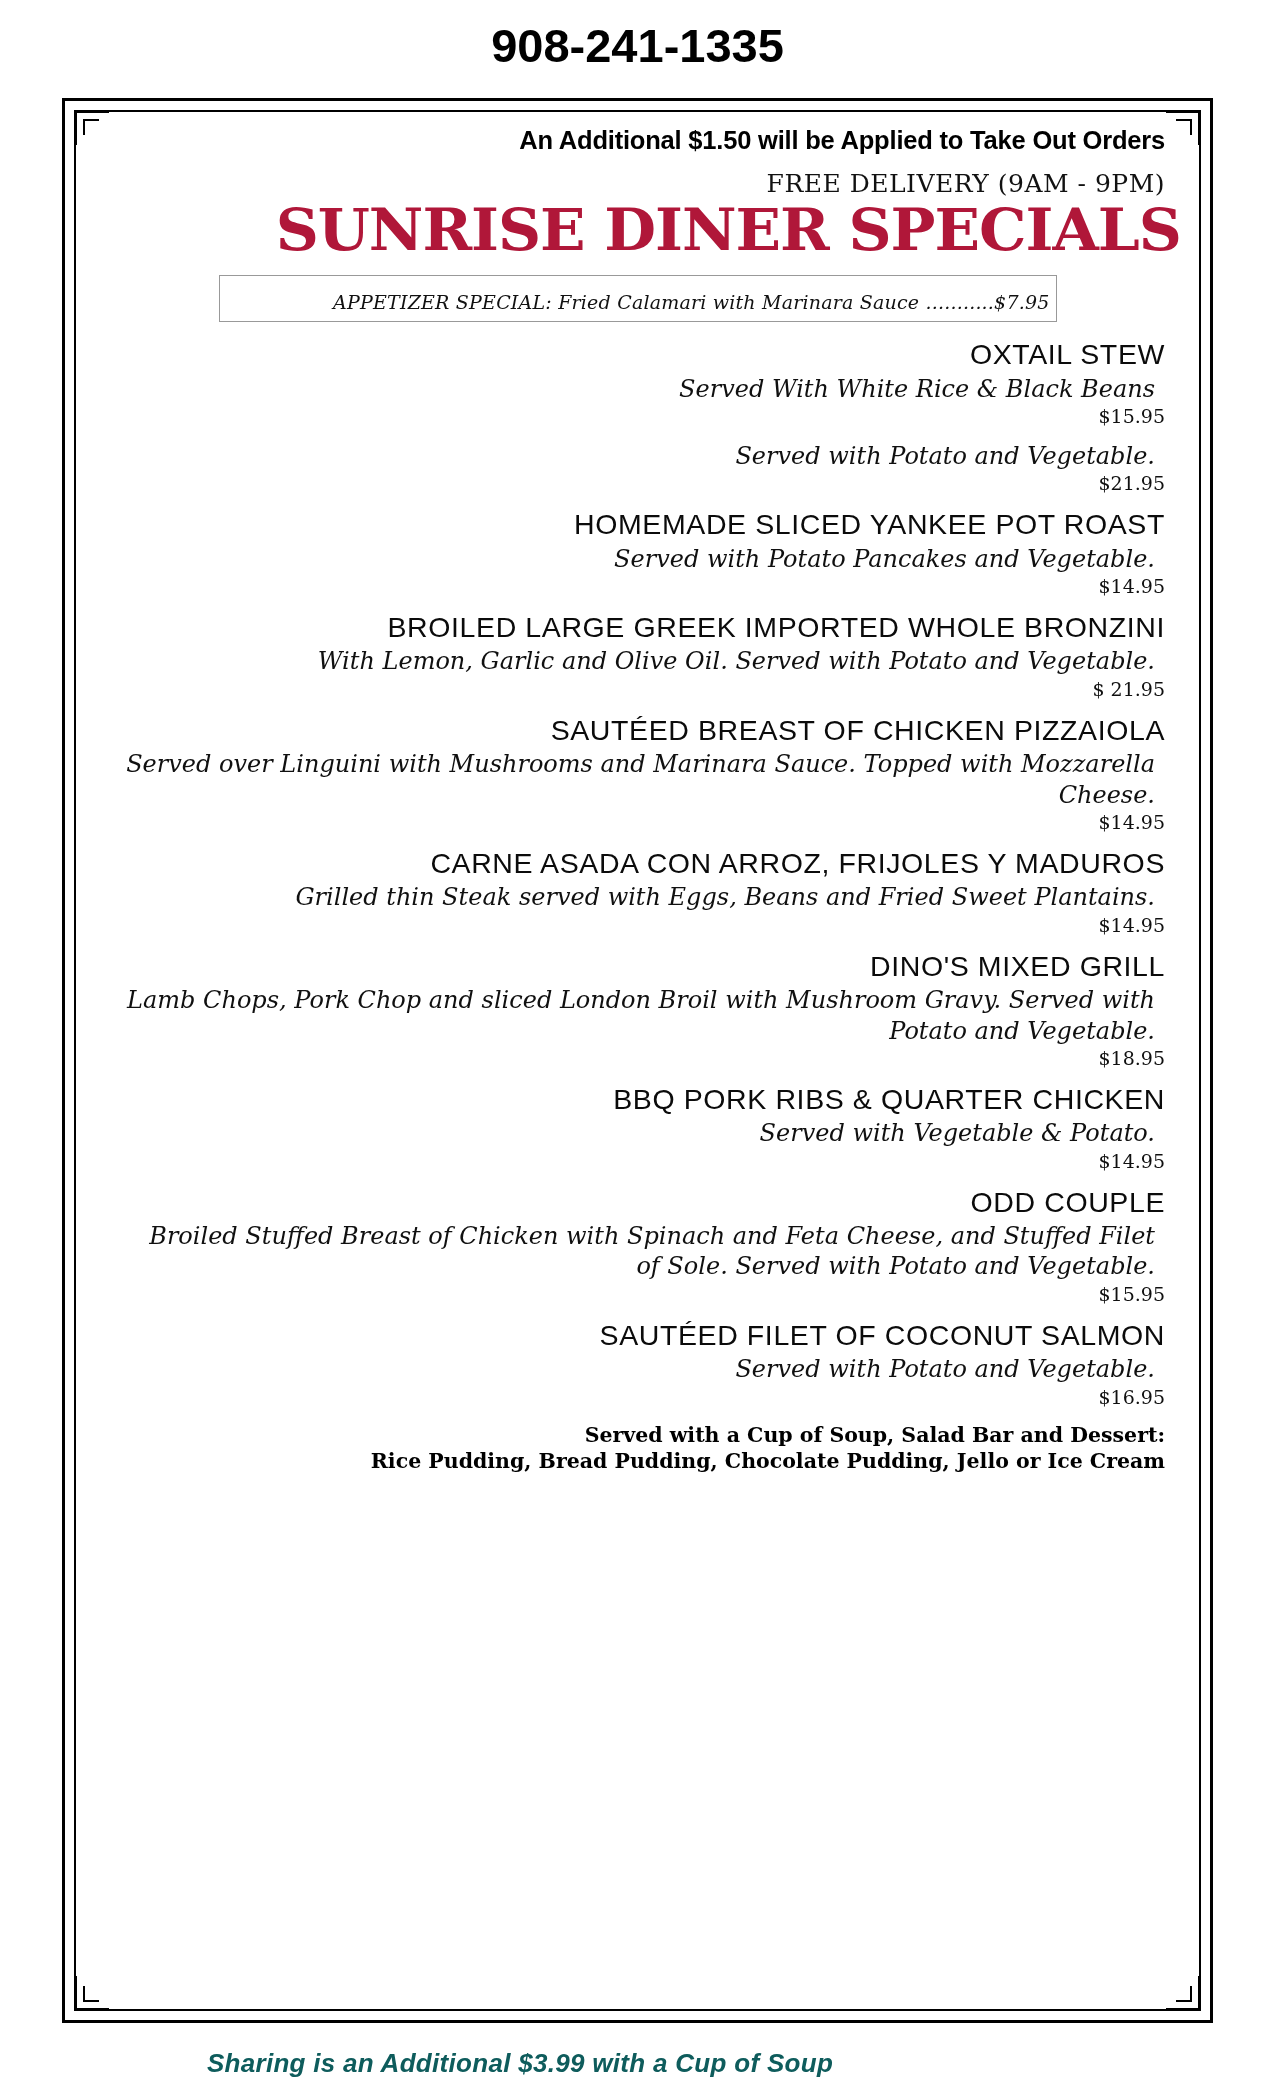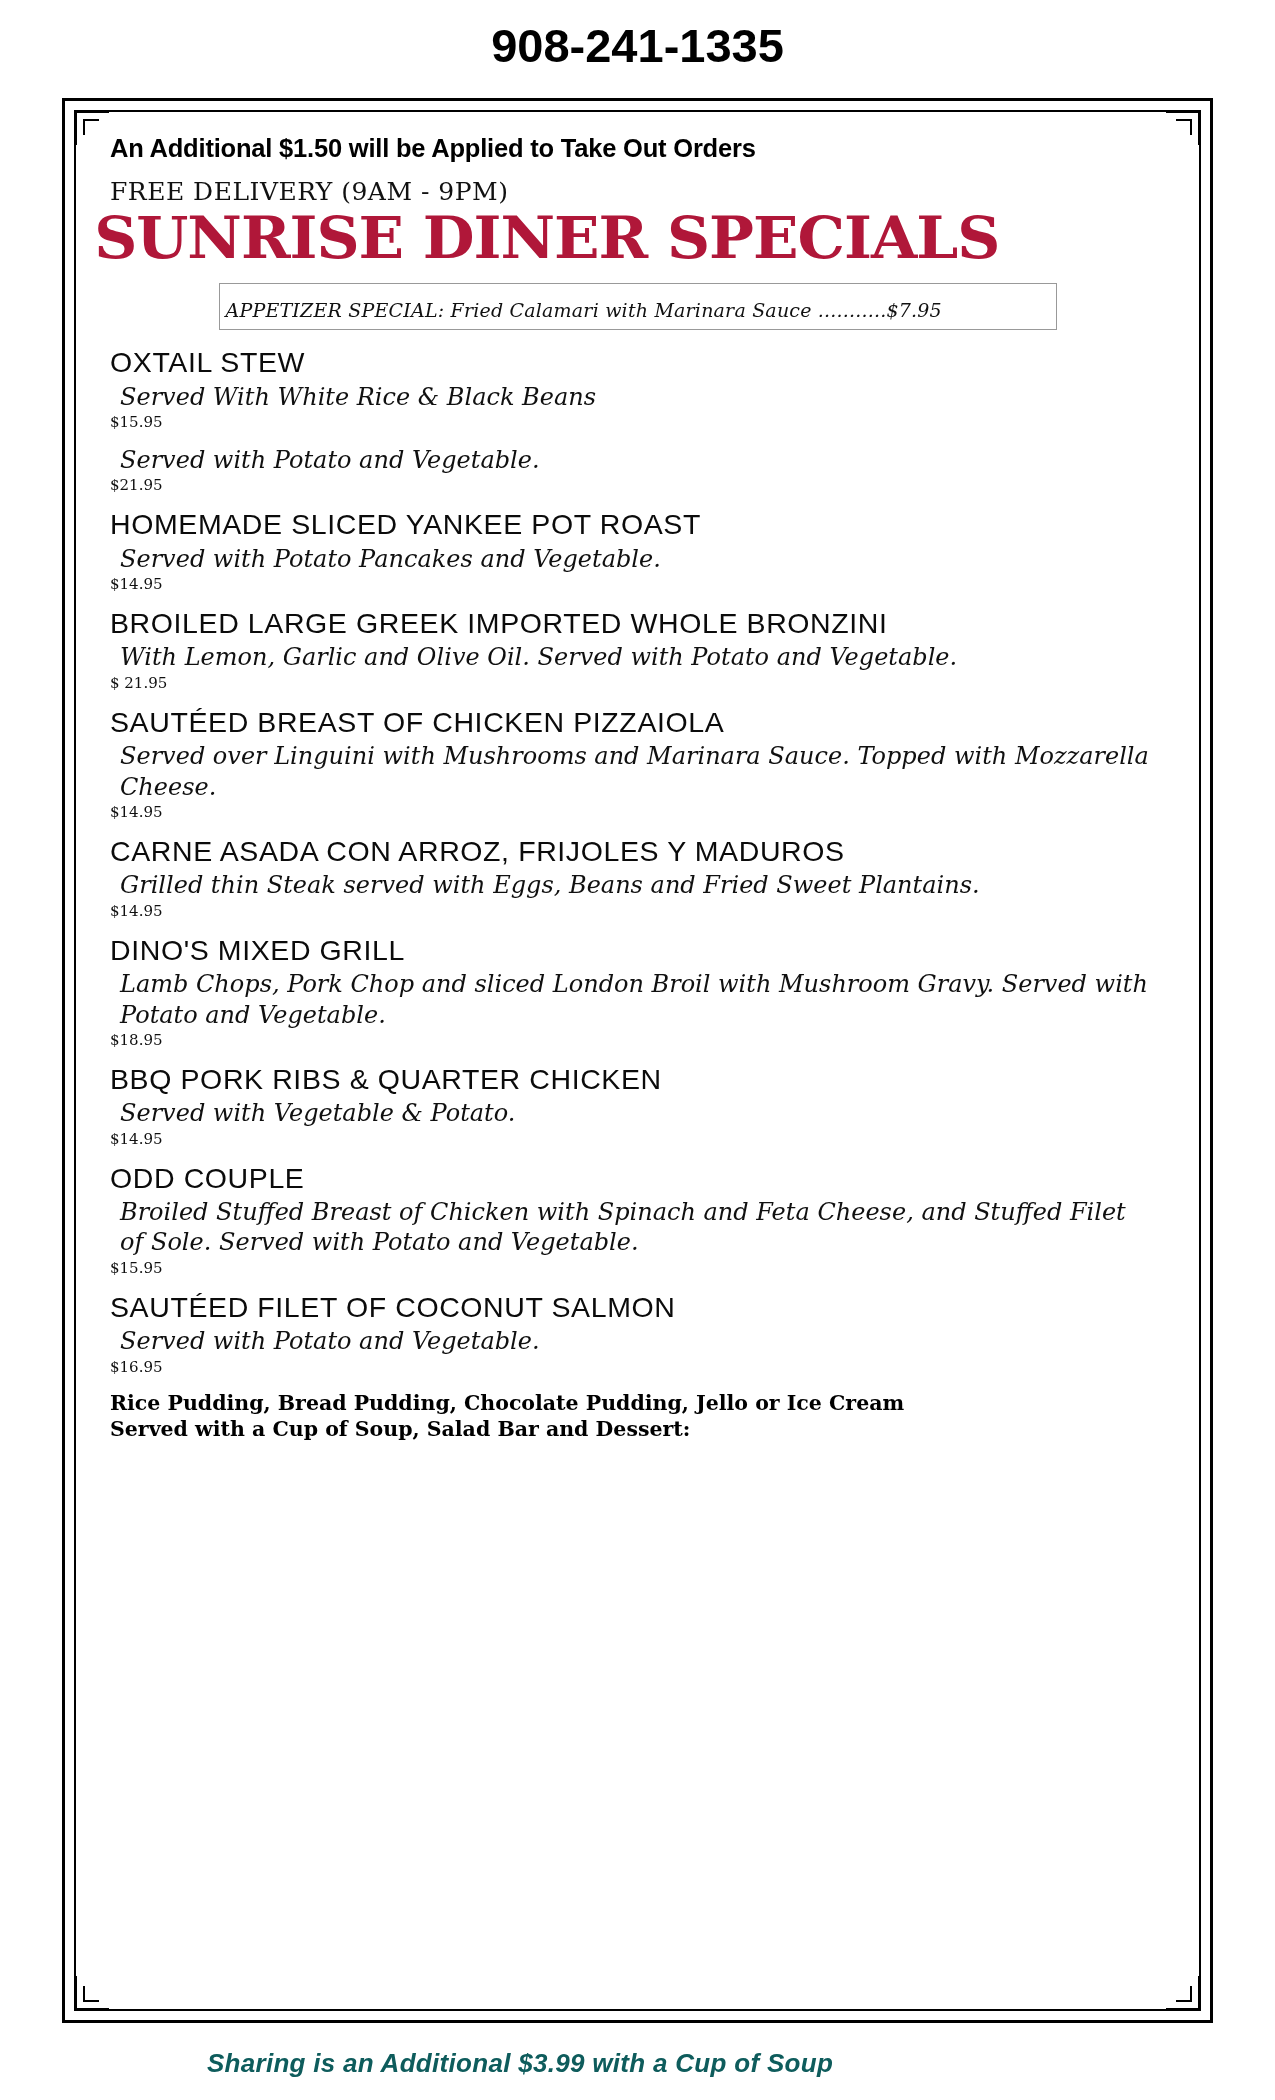--- a/index.html
+++ b/index.html
@@ -72,26 +72,26 @@
     box-sizing: border-box;
   }
   .corner.tl::after { left: 6px; top: 6px; border-left: 2px solid #000; border-top: 2px solid #000; }
   .corner.tr::after { right: 6px; top: 6px; border-right: 2px solid #000; border-top: 2px solid #000; }
   .corner.bl::after { left: 6px; bottom: 6px; border-left: 2px solid #000; border-bottom: 2px solid #000; }
   .corner.br::after { right: 6px; bottom: 6px; border-right: 2px solid #000; border-bottom: 2px solid #000; }
 
   .content {
     position: absolute;
     left: 82px;
-    top: 96px;
+    top: 88px;
     width: 1111px;
     height: 1893px;
     box-sizing: border-box;
     padding: 10px 28px 0 28px;
-    text-align: left;
+    text-align: right;
   }
 
   .takeout-note {
     font-family: "Liberation Sans", sans-serif;
     font-weight: bold;
     font-size: 25.5px;
     margin-top: 10px;
     margin-bottom: 14px;
     letter-spacing: -0.2px;
   }
@@ -144,21 +144,21 @@
     font-family: "DejaVu Serif", serif;
     font-style: italic;
     font-size: 24px;
     color: #101010;
     line-height: 1.26;
     margin-top: 2px;
     padding: 0 10px;
   }
   .item-price {
     font-family: "DejaVu Serif", serif;
-    font-size: 15px;
+    font-size: 19px;
     color: #101010;
     margin-top: 1px;
   }
 
   .footer-note {
     font-family: "DejaVu Serif", serif;
     font-weight: bold;
     font-size: 20.5px;
     line-height: 1.3;
     margin-top: 14px;
@@ -258,21 +258,21 @@
       <div class="item-price">$15.95</div>
     </div>
 
     <div class="item">
       <div class="item-name">SAUTÉED FILET OF COCONUT SALMON</div>
       <div class="item-desc">Served with Potato and Vegetable.</div>
       <div class="item-price">$16.95</div>
     </div>
 
     <div class="footer-note">
+      <div>Served with a Cup of Soup, Salad Bar and  Dessert:</div>
       <div>Rice Pudding, Bread Pudding, Chocolate Pudding, Jello or Ice Cream</div>
-      <div>Served with a Cup of Soup, Salad Bar and  Dessert:</div>
     </div>
 
   </div>
 
   <div class="sharing">Sharing is an Additional $3.99 with a Cup of Soup</div>
 
 </div>
 
 </body></html>

